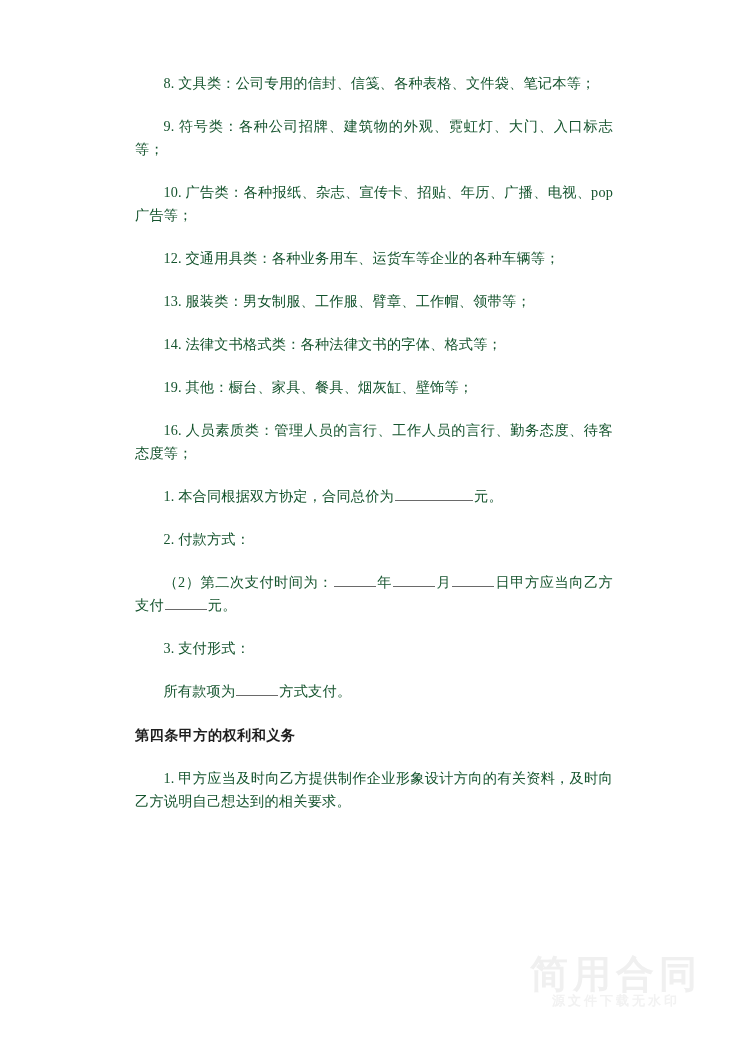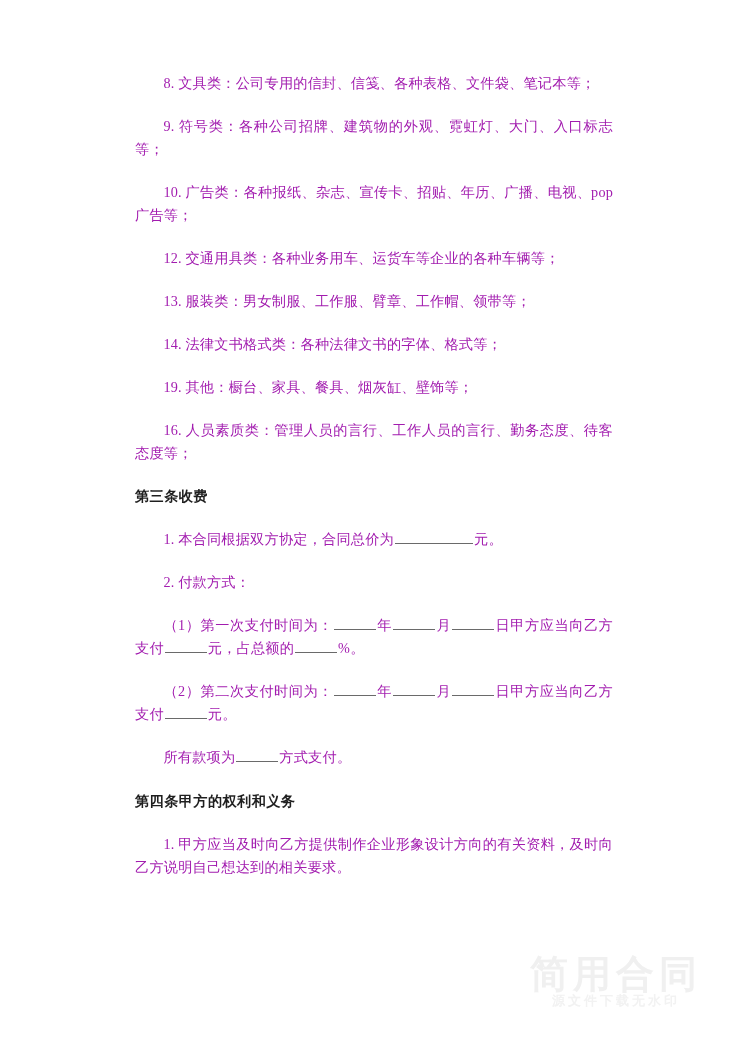--- a/index.html
+++ b/index.html
@@ -58,21 +58,21 @@
     width: 478px;
   }
 
   p.para {
     margin: 0 0 20px 0;
     font-size: 14.2px;
     line-height: 1.62;
     text-align: justify;
     text-justify: inter-ideograph;
     letter-spacing: 0.2px;
-    color: #a21caf;
+    color: #14532d;
   }
   p.para.indent {
     text-indent: 2em;
   }
   p.heading {
     margin: 0 0 20px 0;
     font-size: 14.2px;
     line-height: 1.62;
     font-weight: bold;
     color: #1f1f1f;
@@ -104,36 +104,33 @@
     <p class="para indent">8. 文具类：公司专用的信封、信笺、各种表格、文件袋、笔记本等；</p>
     <p class="para indent">9. 符号类：各种公司招牌、建筑物的外观、霓虹灯、大门、入口标志等；</p>
     <p class="para indent">10. 广告类：各种报纸、杂志、宣传卡、招贴、年历、广播、电视、pop 广告等；</p>
     <p class="para indent">12. 交通用具类：各种业务用车、运货车等企业的各种车辆等；</p>
     <p class="para indent">13. 服装类：男女制服、工作服、臂章、工作帽、领带等；</p>
     <p class="para indent">14. 法律文书格式类：各种法律文书的字体、格式等；</p>
     <p class="para indent">19. 其他：橱台、家具、餐具、烟灰缸、壁饰等；</p>
     <p class="para indent">16. 人员素质类：管理人员的言行、工作人员的言行、勤务态度、待客态度等；</p>
 
 
-    <p class="heading">第三条收费</p>
 
     <p class="para indent">
       <span>1. 本合同根据双方协定，合同总价为</span><span class="blank md"></span><span>元。</span>
     </p>
 
     <p class="para indent">2. 付款方式：</p>
 
-    <p class="para indent">
-      <span>（1）第一次支付时间为：</span><span class="blank sm"></span><span>年</span><span class="blank sm"></span><span>月</span><span class="blank sm"></span><span>日甲方应当向乙方支付</span><span class="blank sm"></span><span>元，占总额的</span><span class="blank sm"></span><span>%。</span>
-    </p>
 
     <p class="para indent">
       <span>（2）第二次支付时间为：</span><span class="blank sm"></span><span>年</span><span class="blank sm"></span><span>月</span><span class="blank sm"></span><span>日甲方应当向乙方支付</span><span class="blank sm"></span><span>元。</span>
     </p>
 
+    <p class="para indent">3. 支付形式：</p>
 
     <p class="para indent">
       <span>所有款项为</span><span class="blank sm"></span><span>方式支付。</span>
     </p>
 
     <p class="heading spaced-top">第四条甲方的权利和义务</p>
 
     <p class="para indent">1. 甲方应当及时向乙方提供制作企业形象设计方向的有关资料，及时向乙方说明自己想达到的相关要求。</p>
 
   </div>

